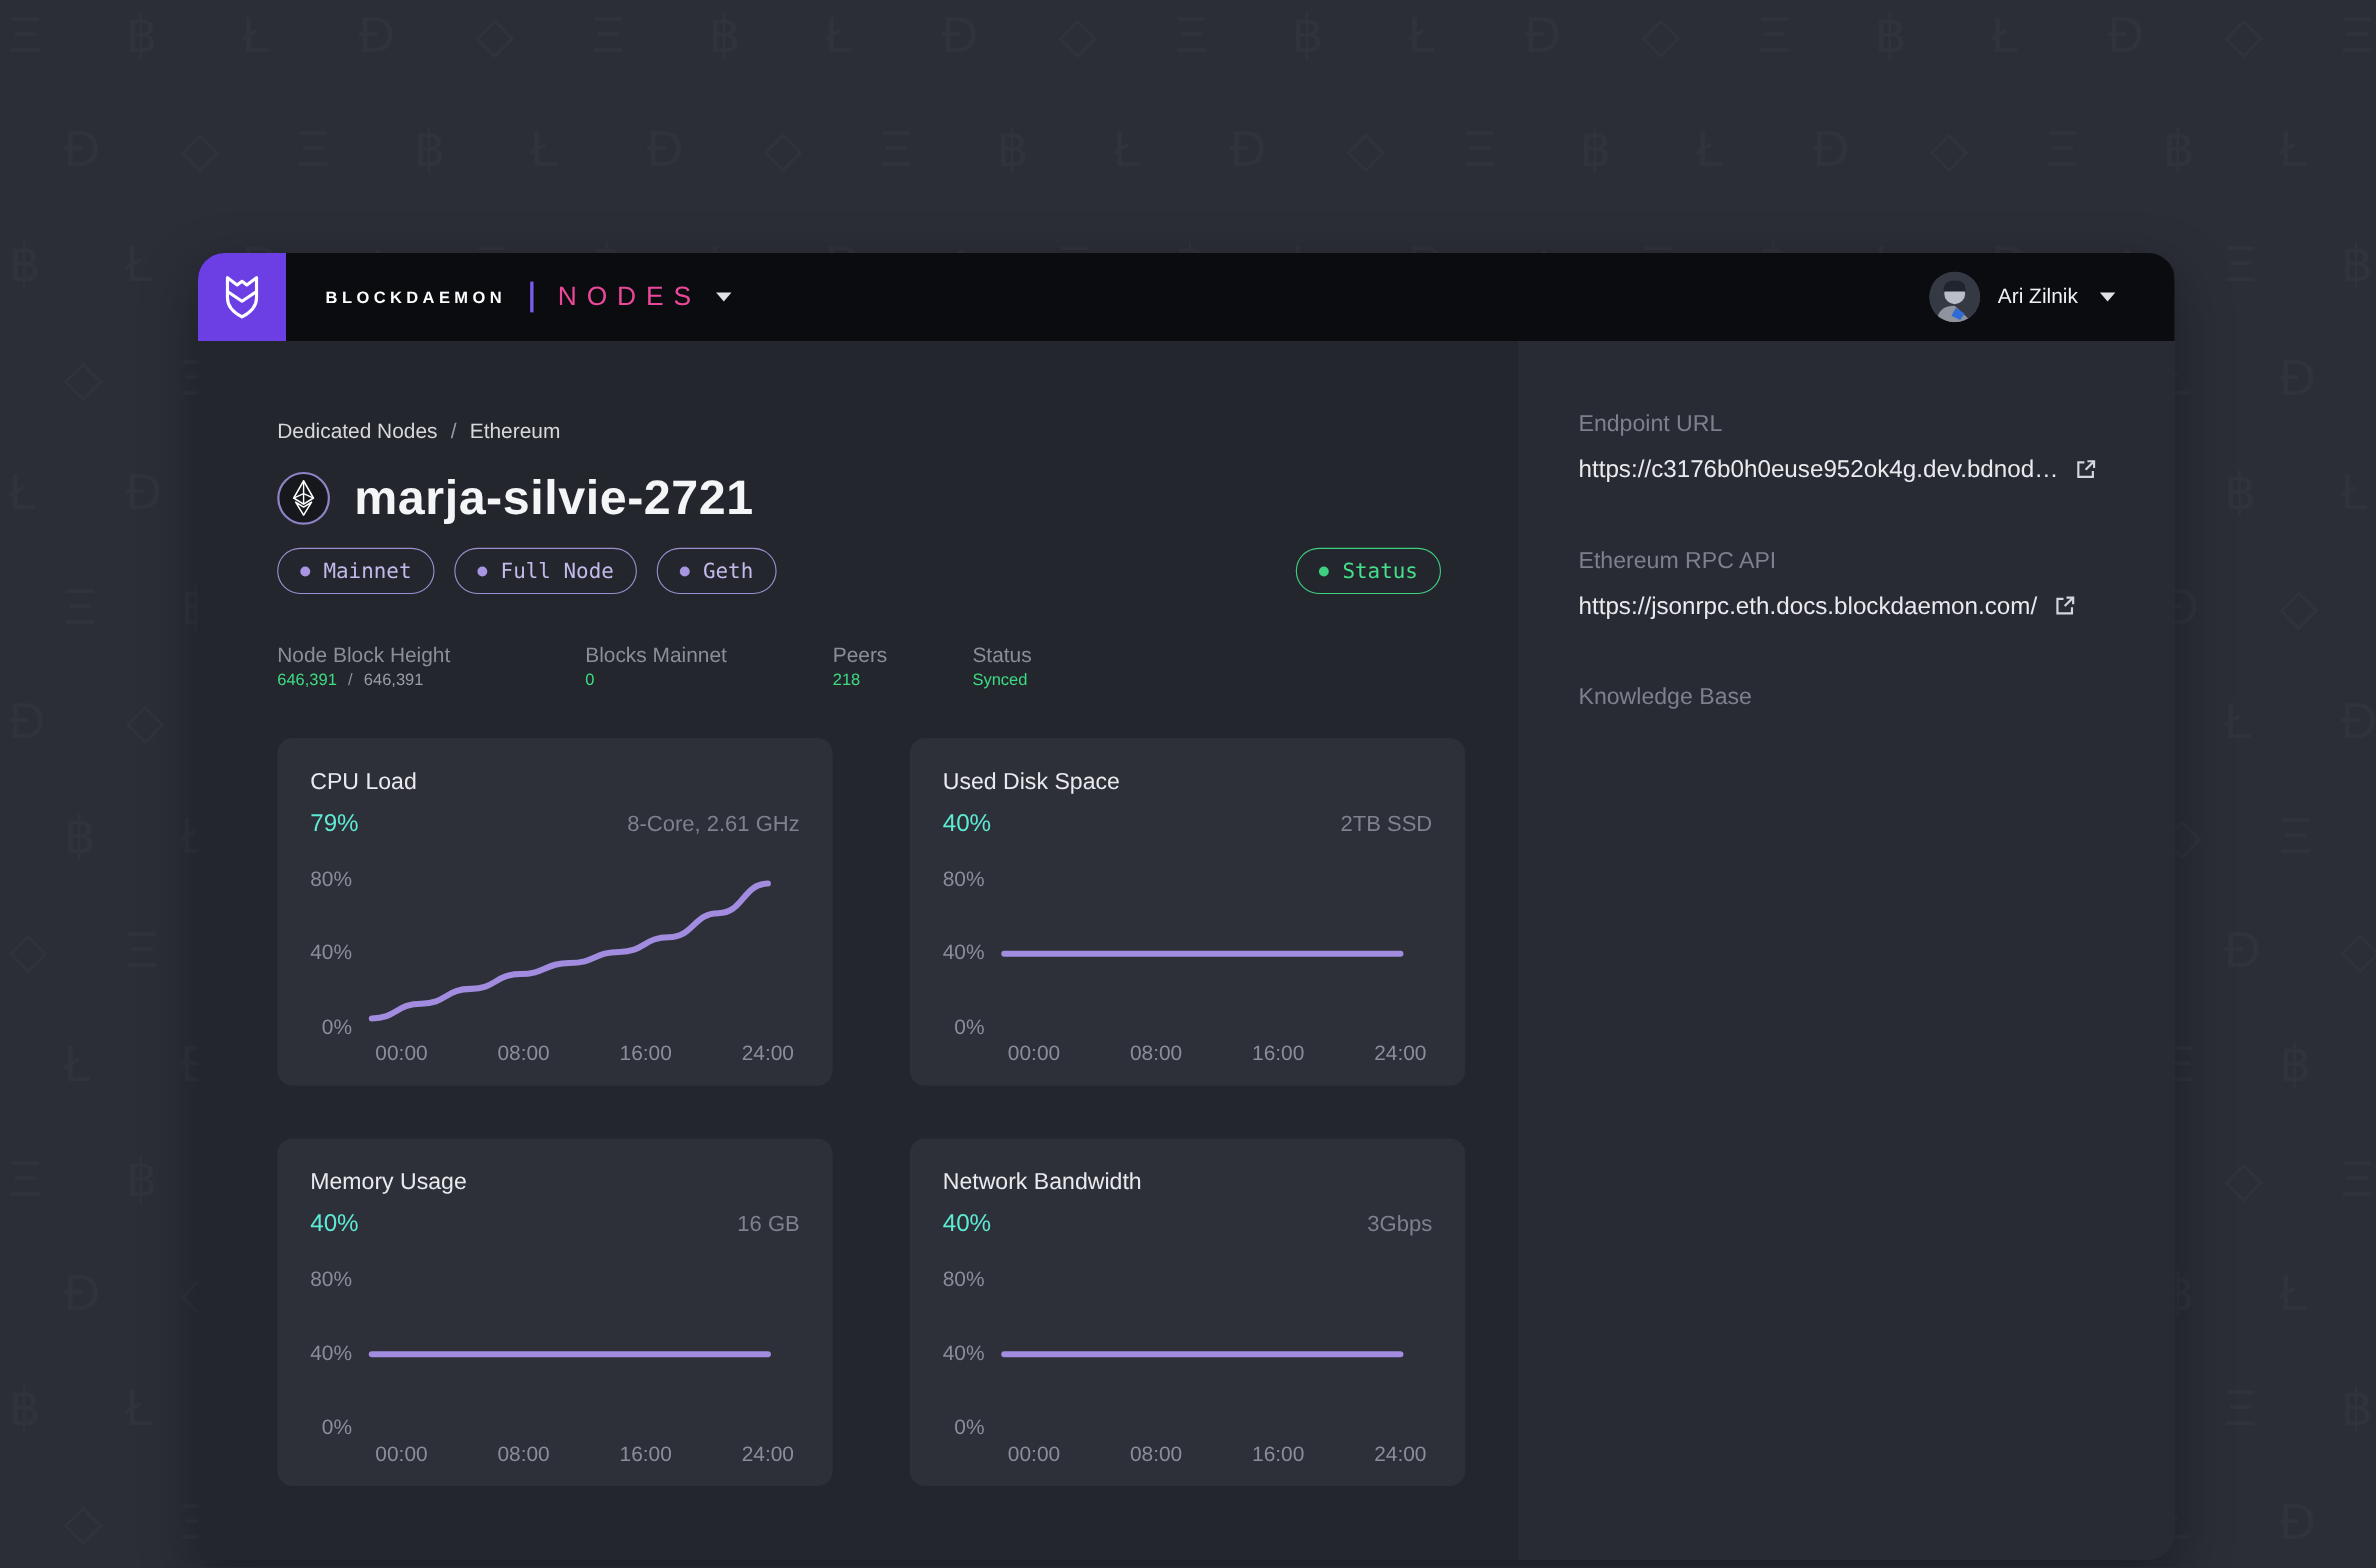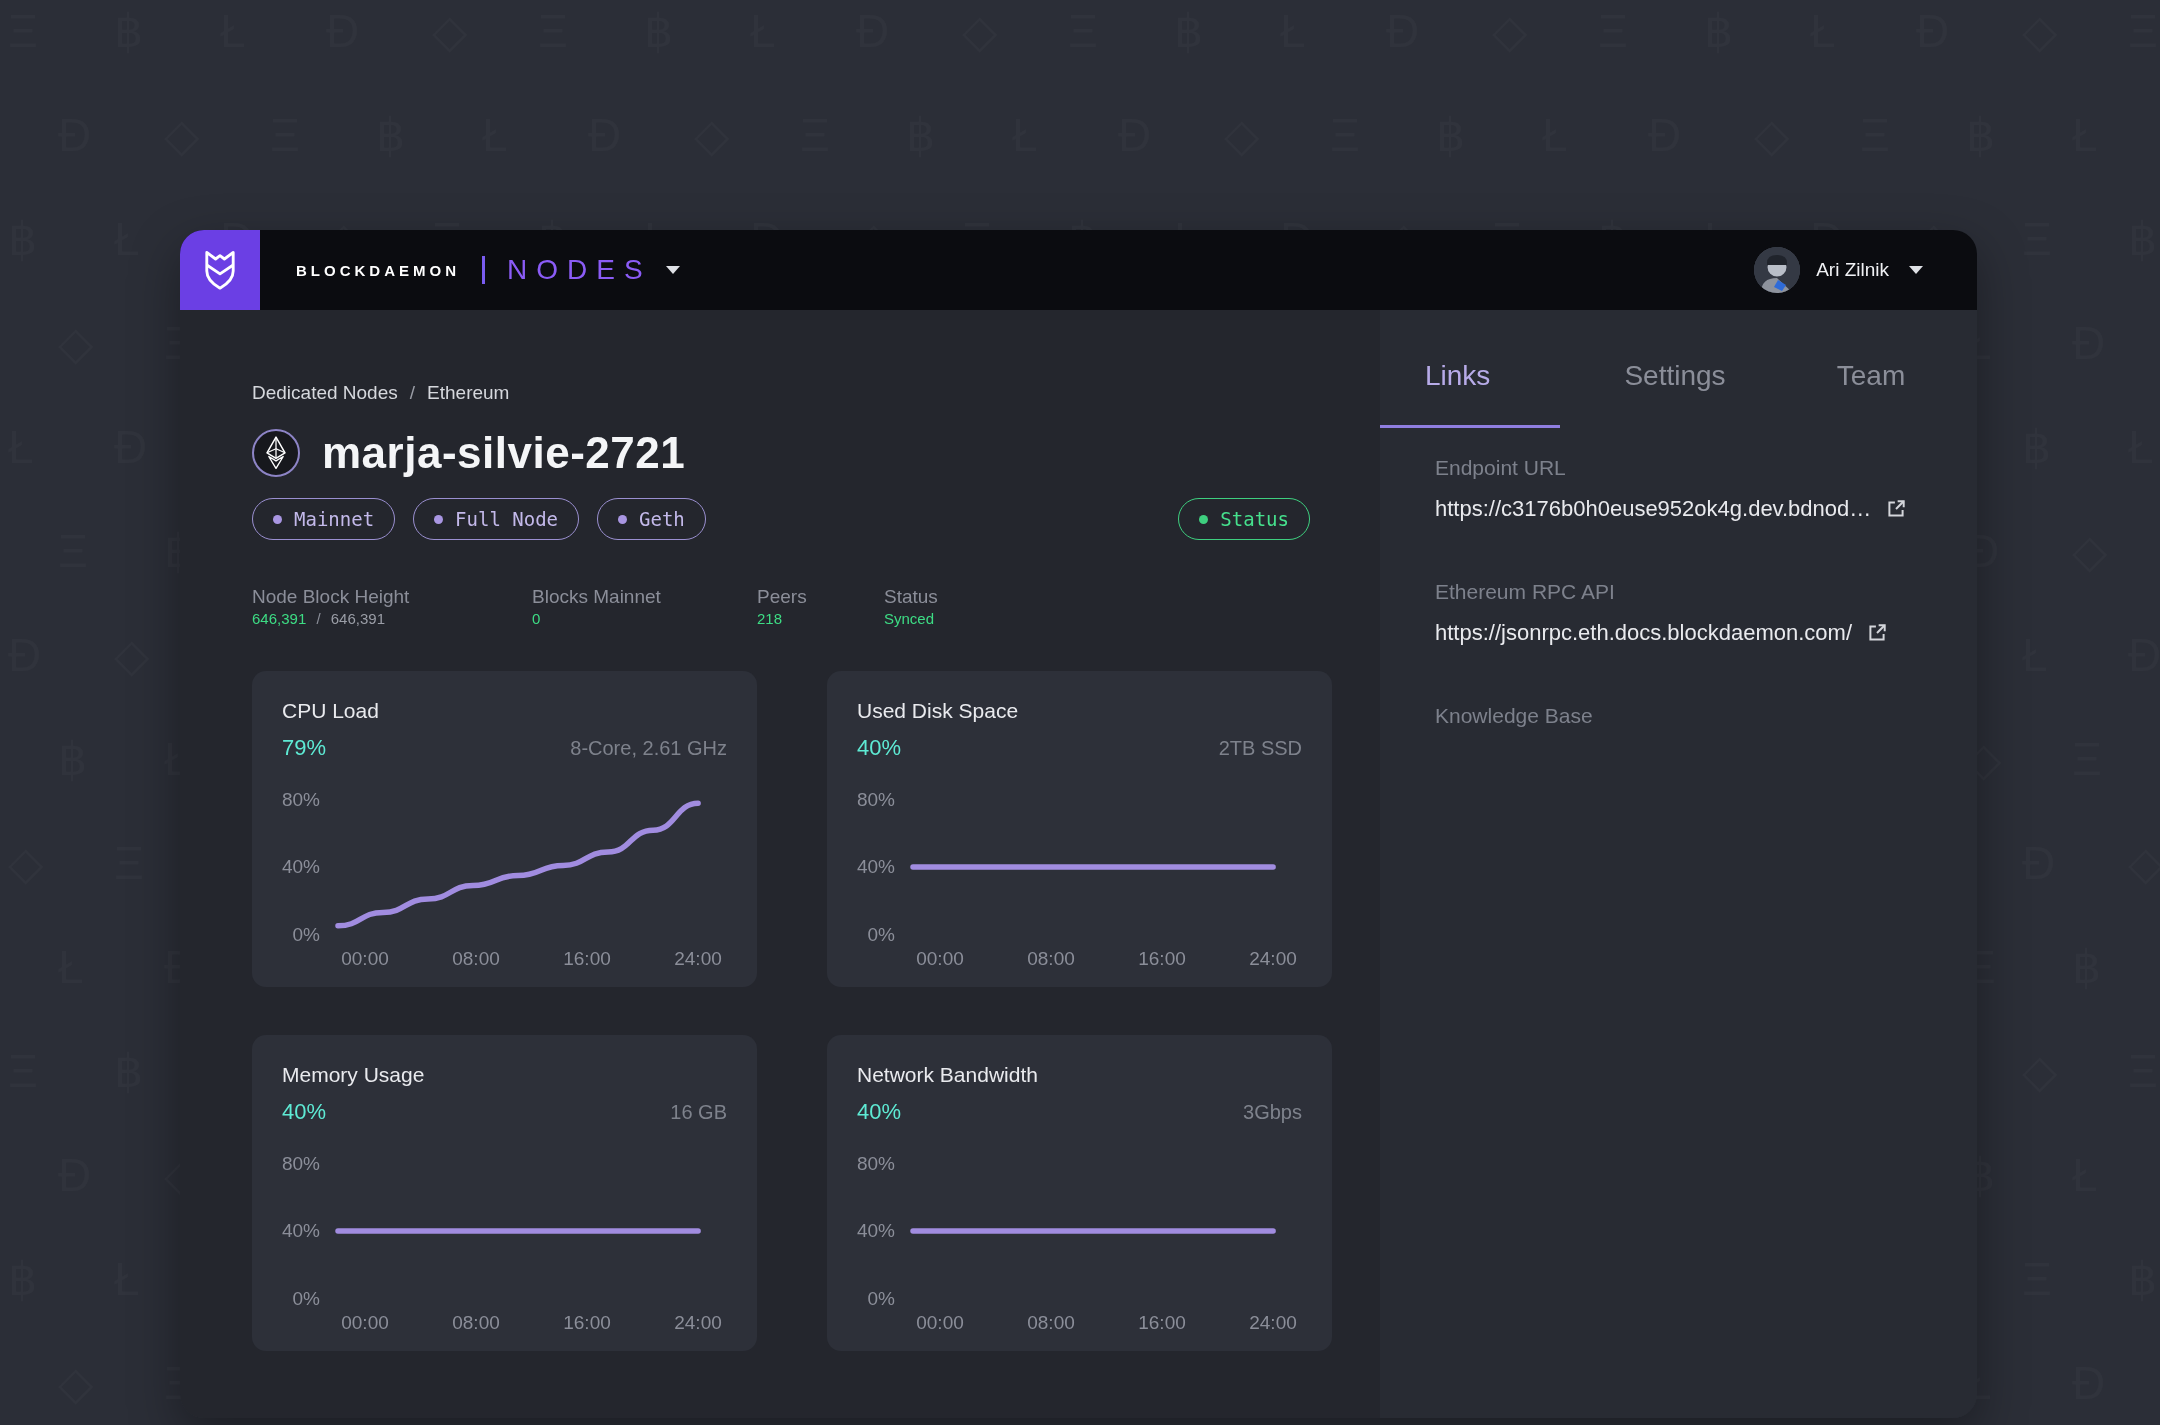--- a/index.html
+++ b/index.html
@@ -23,21 +23,21 @@
     border-radius:24px; overflow:hidden;
     box-shadow:0 18px 50px rgba(0,0,0,0.35);
     display:flex; flex-direction:column;
   }
 
   
   .navbar { height:80px; background:#0b0c10; display:flex; align-items:center; flex:none; }
   .logo-box { width:80px; height:80px; background:#6b3fe4; display:flex; align-items:center; justify-content:center; flex:none; }
   .brand { margin-left:36px; font-size:15px; font-weight:bold; letter-spacing:4px; color:#ffffff; }
   .nav-sep { width:3px; height:28px; background:#7a5cf0; margin:0 22px; }
-  .product { font-size:28px; letter-spacing:9px; color:#8b5cf6; }
+  .product { font-size:24px; letter-spacing:9px; color:#ec4899; }
   .caret { width:0; height:0; border-left:7px solid transparent; border-right:7px solid transparent; border-top:8px solid #dfe1e6; margin-left:14px; }
   .nav-spacer { flex:1; }
   .avatar { width:46px; height:46px; border-radius:50%; background:#4a505c; overflow:hidden; flex:none; }
   .user-name { font-size:19px; color:#f0f1f4; margin:0 6px 0 16px; font-weight:500; }
   .navbar-right { display:flex; align-items:center; padding-right:54px; }
 
   
   .content-row { flex:1; display:flex; min-height:0; }
   .main { width:1200px; flex:none; background:#24262d; padding:72px 70px 0 72px; }
   .sidebar { flex:1; background:#282b33; position:relative; }
@@ -582,26 +582,20 @@
             <span class="xlab">08:00</span>
             <span class="xlab">16:00</span>
             <span class="xlab">24:00</span>
           </div>
         </div>
 
       </div>
     </div>
 
     <div class="sidebar">
-      <div class="tabs">
-        <div class="tab active tab-links">Links</div>
-        <div class="tab tab-settings">Settings</div>
-        <div class="tab tab-team">Team</div>
-        <div class="tab-underline"></div>
-      </div>
 
       <div class="links-list">
 
         <div class="link-item">
           <div class="link-label">Endpoint URL</div>
           <div class="link-row">
             <span class="link-url">https://c3176b0h0euse952ok4g.dev.bdnod…</span>
             <svg width="22" height="22" viewBox="0 0 20 20">
               <path d="M9 4 H4 V16 H16 V11" fill="none" stroke="#d4d6db" stroke-width="1.8"></path>
               <path d="M11.5 3 H17 V8.5" fill="none" stroke="#d4d6db" stroke-width="1.8"></path>

